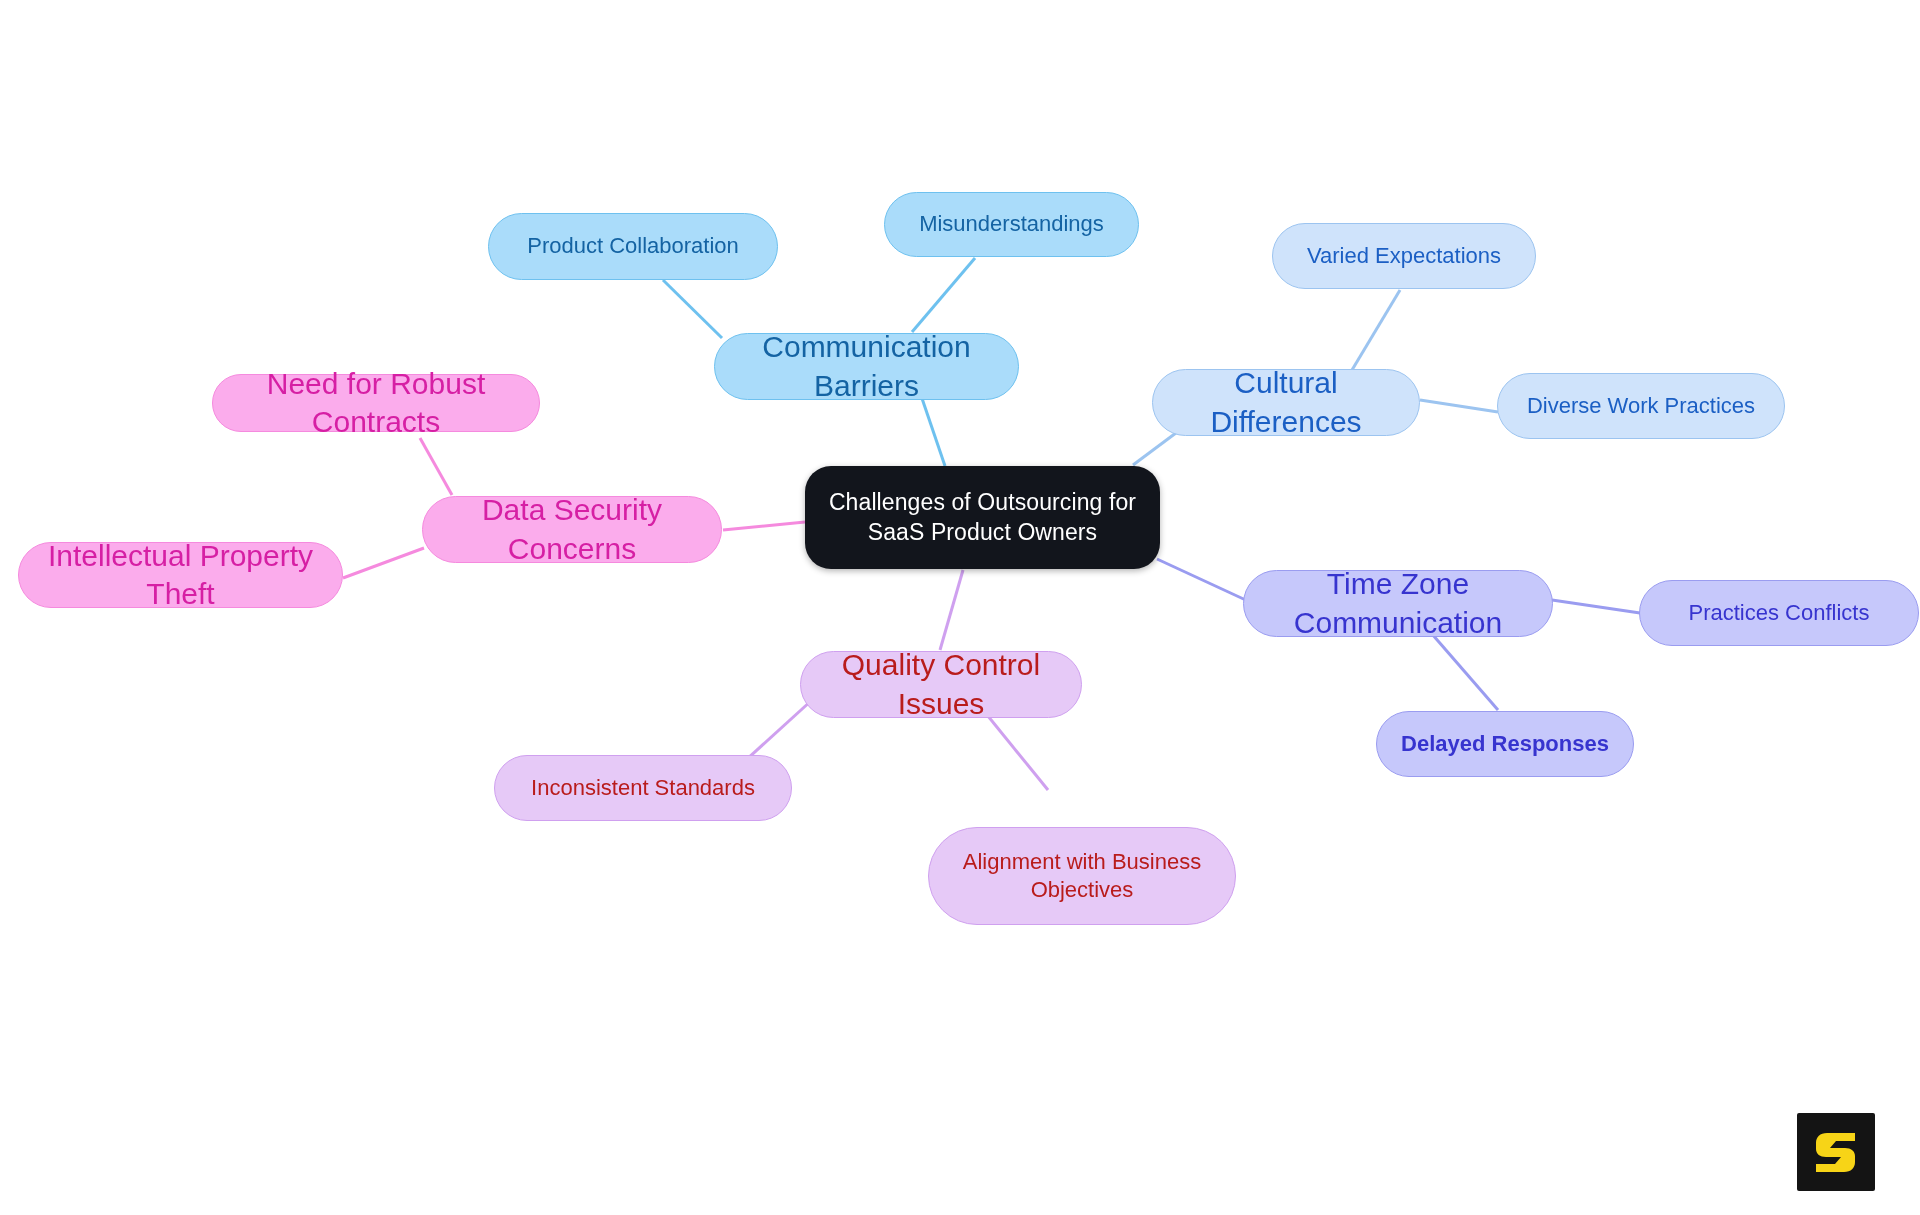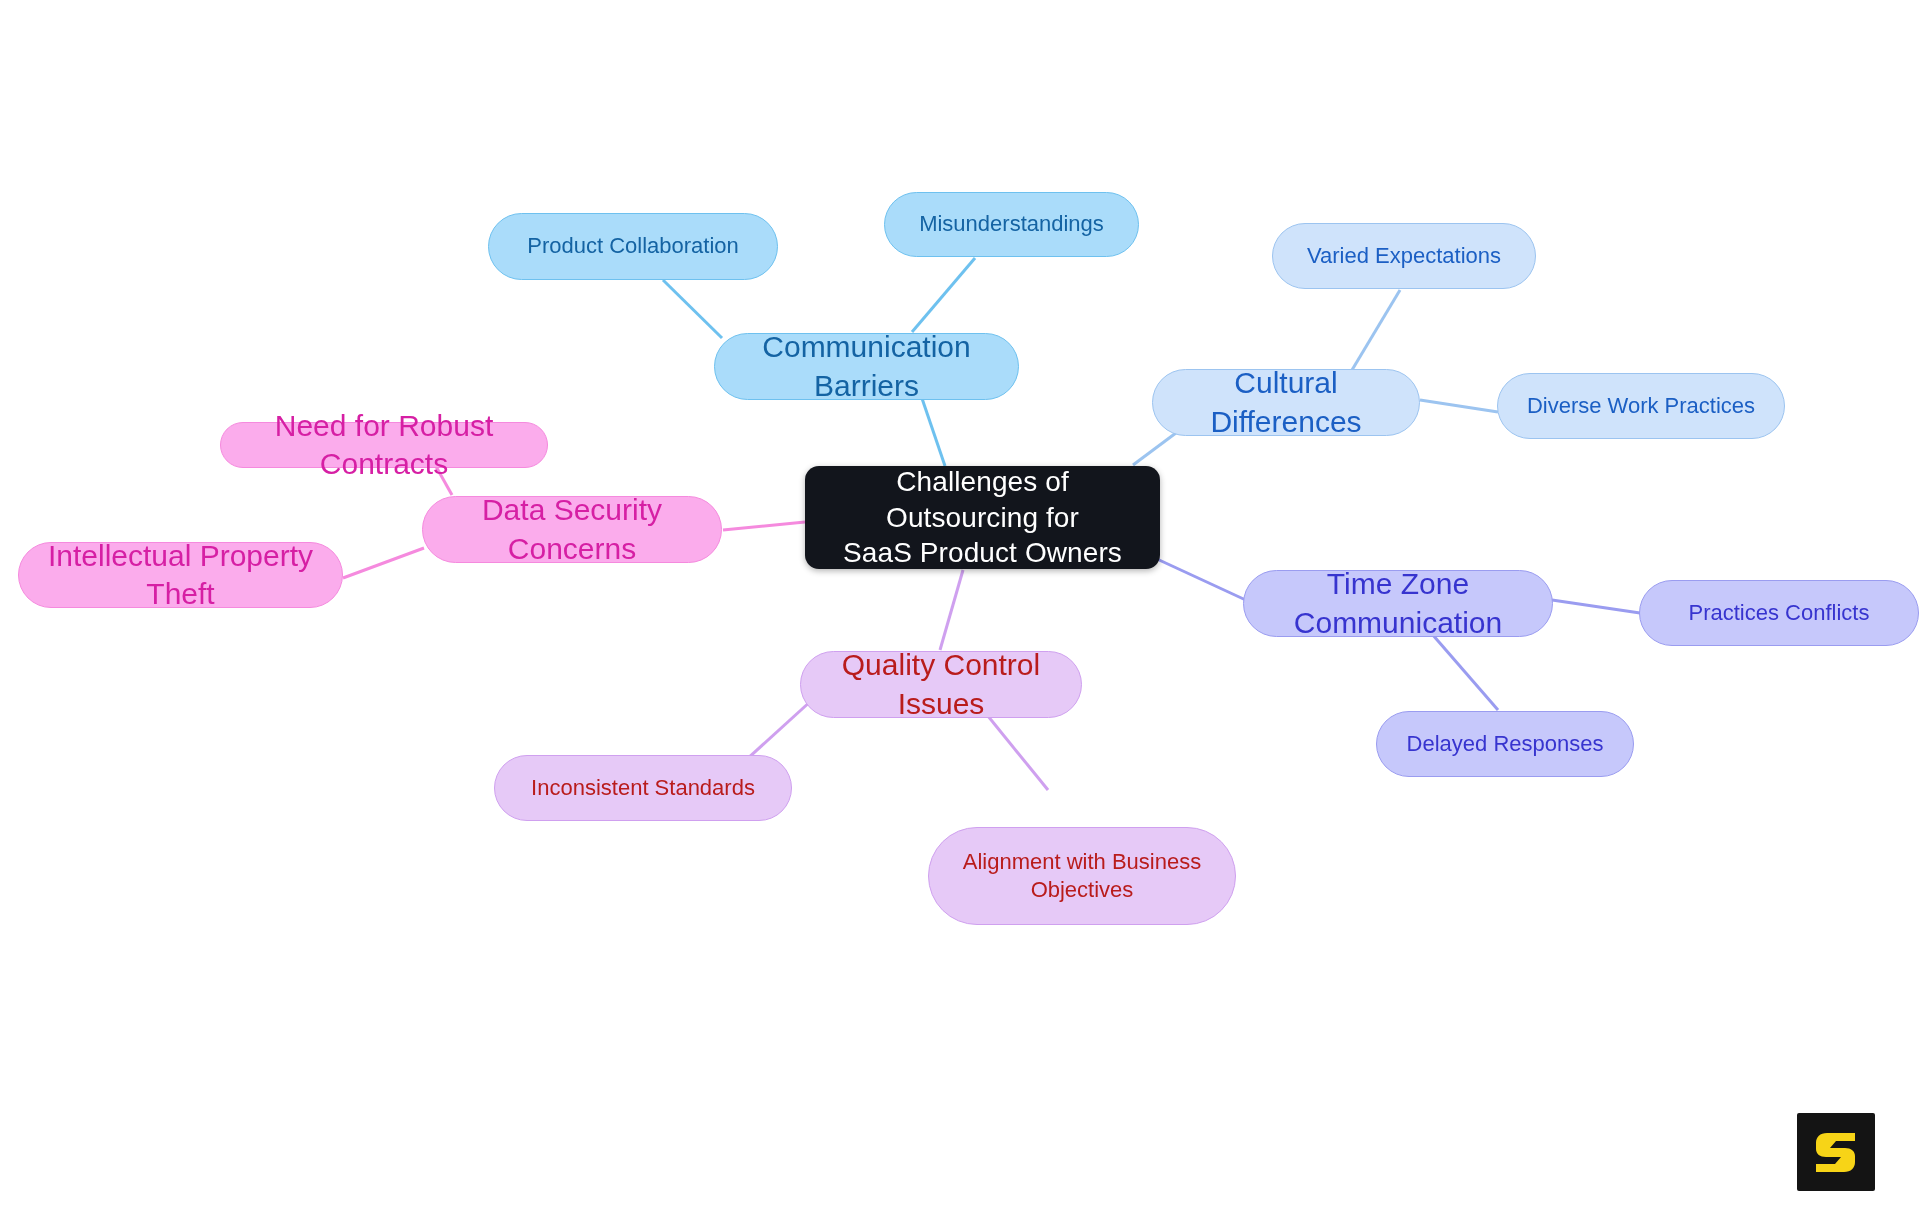--- a/index.html
+++ b/index.html
@@ -34,25 +34,25 @@
     justify-content: center;
     text-align: center;
     border-radius: 999px;
     border-style: solid;
     border-width: 1.5px;
     line-height: 1.28;
     white-space: pre-line;
     padding: 4px 14px;
   }
   .node.root {
-    border-radius: 14px;
+    border-radius: 26px;
     border-width: 0;
     background: #12151c;
     color: #ffffff;
-    font-size: 28px;
+    font-size: 23px;
     letter-spacing: 0.1px;
     box-shadow: 0 2px 6px rgba(0,0,0,0.30);
   }
   .node.lvl1 { font-size: 30px; }
   .node.lvl2 { font-size: 22px; }
 
   .c-blue       { background:#aadcfa; border-color:#6ec1ef; color:#1463a3; }
   .c-bluepale   { background:#cfe3fb; border-color:#9cc4f0; color:#1b5fc4; }
   .c-periwinkle { background:#c6c8fb; border-color:#9a9cf0; color:#3734cf; }
   .c-orchid     { background:#e6c9f7; border-color:#cfa0ef; color:#b91c1c; }
@@ -121,32 +121,32 @@
   <div class="node lvl1 c-bluepale" style="left:1152px; top:369px; width:268px; height:67px;">Cultural Differences</div>
 
   <div class="node lvl2 c-bluepale" style="left:1272px; top:223px; width:264px; height:66px;">Varied Expectations</div>
 
   <div class="node lvl2 c-bluepale" style="left:1497px; top:373px; width:288px; height:66px;">Diverse Work Practices</div>
 
   <div class="node lvl1 c-periwinkle" style="left:1243px; top:570px; width:310px; height:67px;">Time Zone Communication</div>
 
   <div class="node lvl2 c-periwinkle" style="left:1639px; top:580px; width:280px; height:66px;">Practices Conflicts</div>
 
-  <div class="node lvl2 c-periwinkle" style="left:1376px; top:711px; width:258px; height:66px;">Delayed Responses</div>
+  <div class="node lvl2 c-periwinkle" style="left:1376px; top:711px; width:258px; height:66px;font-weight:bold;">Delayed Responses</div>
 
   <div class="node lvl1 c-orchid" style="left:800px; top:651px; width:282px; height:67px;">Quality Control Issues</div>
 
   <div class="node lvl2 c-orchid" style="left:494px; top:755px; width:298px; height:66px;">Inconsistent Standards</div>
 
   <div class="node lvl2 c-orchid" style="left:928px; top:827px; width:308px; height:98px;">Alignment with Business
 Objectives</div>
 
   <div class="node lvl1 c-pink" style="left:422px; top:496px; width:300px; height:67px;">Data Security Concerns</div>
 
-  <div class="node lvl1 c-pink" style="left:220px; top:374px; width:328px; height:46px;margin-top:48px;">Need for Robust Contracts</div>
+  <div class="node lvl1 c-pink" style="left:212px; top:374px; width:328px; height:58px;">Need for Robust Contracts</div>
 
   <div class="node lvl1 c-pink" style="left:18px; top:542px; width:325px; height:66px;">Intellectual Property Theft</div>
 
   <div id="logo">
     <svg width="50" height="50" viewBox="0 0 50 50" xmlns="http://www.w3.org/2000/svg">
       <path d="M44 6 L16 6 C9 6 5 10 5 16 L5 22 C5 27 9 30 15 30 L30 30 L24 37 L5 37 L5 45 L33 45 C40 45 44 41 44 35 L44 29 C44 24 40 21 34 21 L19 21 L25 14 L44 14 Z" fill="#f7d417"></path>
     </svg>
   </div>
 
 </div>

